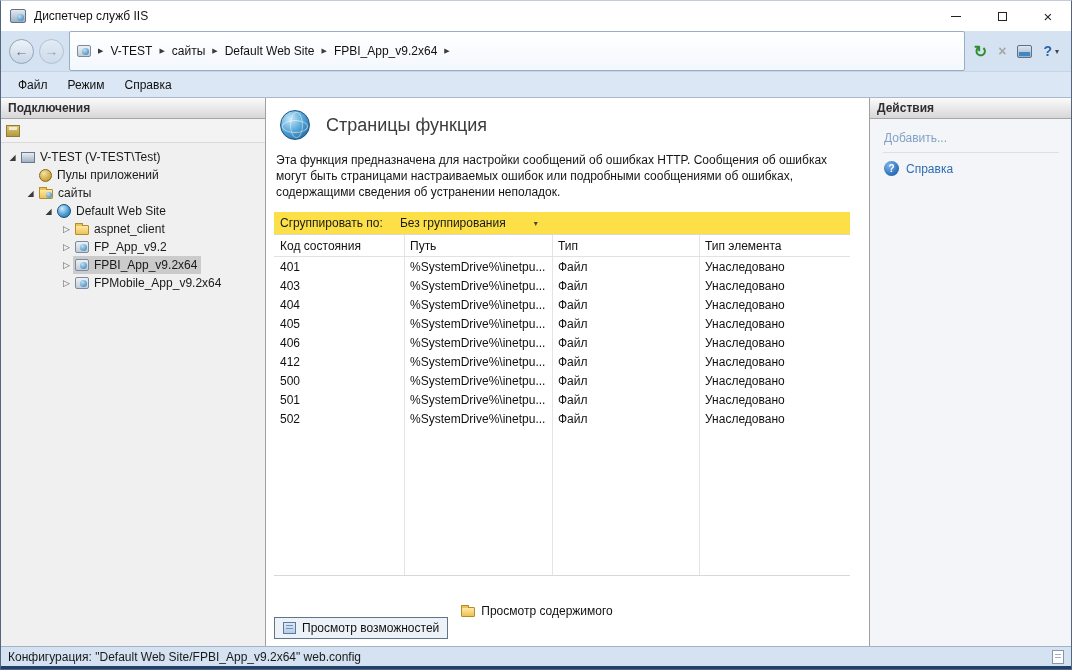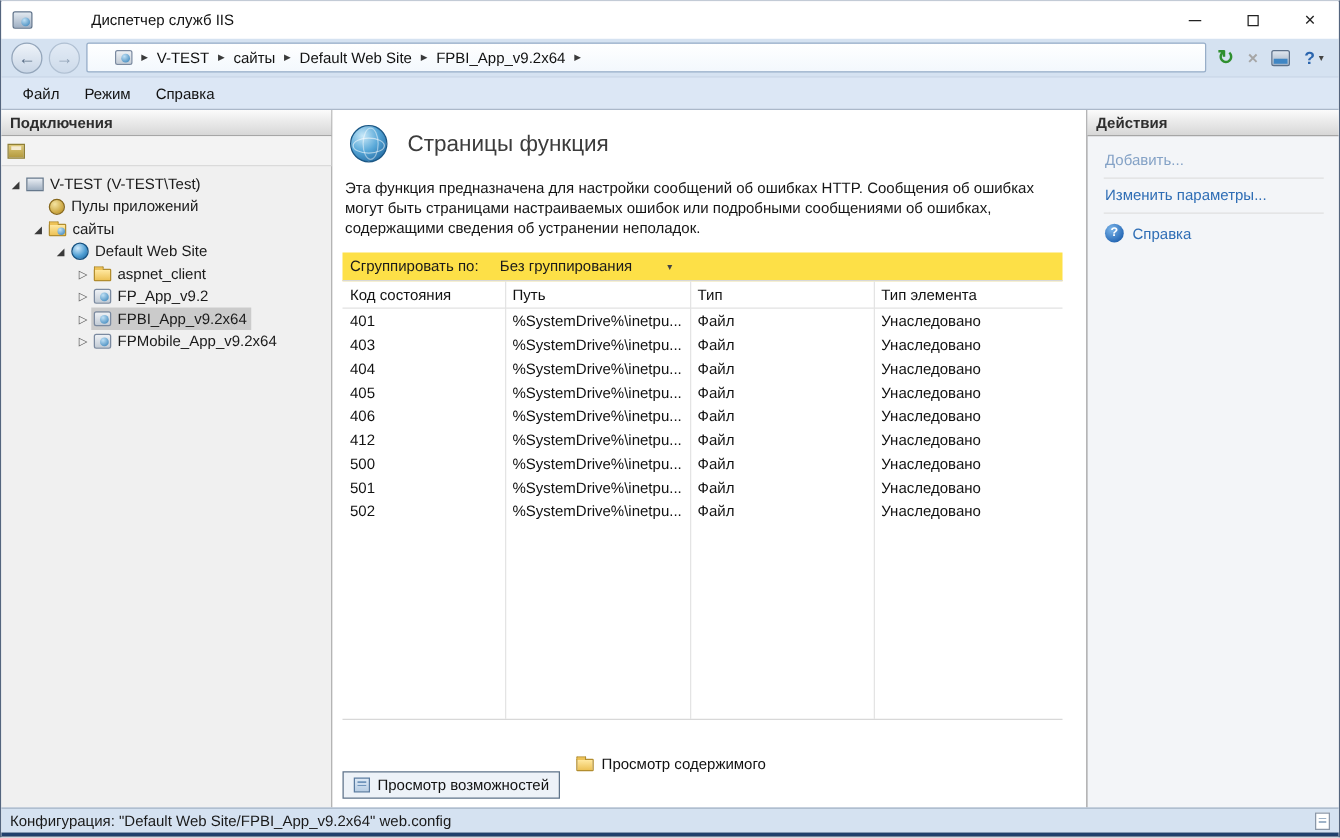--- a/index.html
+++ b/index.html
@@ -6,32 +6,32 @@
   body{width:1072px;height:670px;font-family:"Liberation Sans",sans-serif;font-size:12px;color:#1a1a1a;background:#fff;}
   *{box-sizing:border-box;}
 
   .window{width:1072px;height:670px;display:flex;flex-direction:column;background:#fff;
     border:1px solid #54657e;border-top-color:#c3cbd6;overflow:hidden;}
 
   
   .titlebar{flex:0 0 30px;display:flex;align-items:center;background:#fff;padding-left:9px;}
   .app-icon{width:16px;height:14px;background:linear-gradient(#e2e9f0,#9fb0c4);border:1px solid #5d7189;border-radius:2px;position:relative;margin-right:8px;}
   .app-icon::after{content:"";position:absolute;right:1px;bottom:1px;width:7px;height:7px;border-radius:50%;background:radial-gradient(circle at 35% 30%,#bfe0f5,#2f7cb5);}
-  .window-title{color:#111;margin-left:39px;}
+  .window-title{color:#111;}
   .win-controls{margin-left:auto;display:flex;height:100%;}
   .win-btn{width:46px;display:flex;align-items:center;justify-content:center;}
   .glyph-min{width:10px;height:1px;background:#222;}
   .glyph-max{width:9px;height:9px;border:1px solid #222;}
   .win-close{font-size:15px;color:#222;}
 
   
   .addressbar{flex:0 0 30px;display:flex;align-items:center;background:#d5e2f1;padding:0 8px;gap:5px;}
   .nav-btn{width:25px;height:25px;border-radius:50%;border:1px solid #93a5ba;background:linear-gradient(#eef3f9,#c9d6e6);display:flex;align-items:center;justify-content:center;color:#5d7189;font-size:14px;flex:0 0 25px;}
   .nav-btn.fwd{opacity:.55;}
-  .breadcrumb{flex:1;height:24px;border:1px solid #98aec8;border-radius:2px;background:linear-gradient(#ffffff,#f3f8fd);display:flex;align-items:center;padding:0 22px;gap:7px;min-width:0;}
+  .breadcrumb{flex:1;height:40px;border:1px solid #98aec8;border-radius:2px;background:linear-gradient(#ffffff,#f3f8fd);display:flex;align-items:center;padding:0 7px;gap:7px;min-width:0;}
   .bc-icon{width:14px;height:12px;background:linear-gradient(#eef1f5,#c3ccd6);border:1px solid #7b8aa0;border-radius:2px;position:relative;flex:0 0 14px;}
   .bc-icon::after{content:"";position:absolute;right:1px;bottom:1px;width:7px;height:7px;border-radius:50%;background:radial-gradient(circle at 35% 30%,#bfe0f5,#2f7cb5);}
   .bc-sep{font-size:7px;color:#3a3a3a;}
   .bc-item{color:#111;white-space:nowrap;}
   .addr-tools{display:flex;align-items:center;gap:11px;padding:0 4px;}
   .tool-refresh{color:#2f8f2f;font-weight:bold;font-size:16px;}
   .tool-stop{color:#a6a6a6;font-weight:bold;font-size:14px;}
   .tool-iis{width:15px;height:13px;background:linear-gradient(#dfe6ee,#9fb0c4);border:1px solid #5d7189;border-radius:2px;position:relative;}
   .tool-iis::after{content:"";position:absolute;left:1px;right:1px;bottom:1px;height:4px;background:#3f86c4;}
   .tool-help{display:flex;align-items:center;gap:3px;}
@@ -328,21 +328,20 @@
           <span class="icon-folder"></span>
           <span>Просмотр содержимого</span>
         </div>
       </div>
     </div>
 
     <div class="right-panel">
       <div class="panel-header">Действия</div>
       <div class="actions-body">
         <div class="action-link muted sep">Добавить...</div>
-        <div class="action-link sep">Изменить параметры...</div>
         <div class="action-help">
           <span class="help-badge">?</span>
           <span>Справка</span>
         </div>
       </div>
     </div>
 
   </div>
 
   <div class="statusbar">

